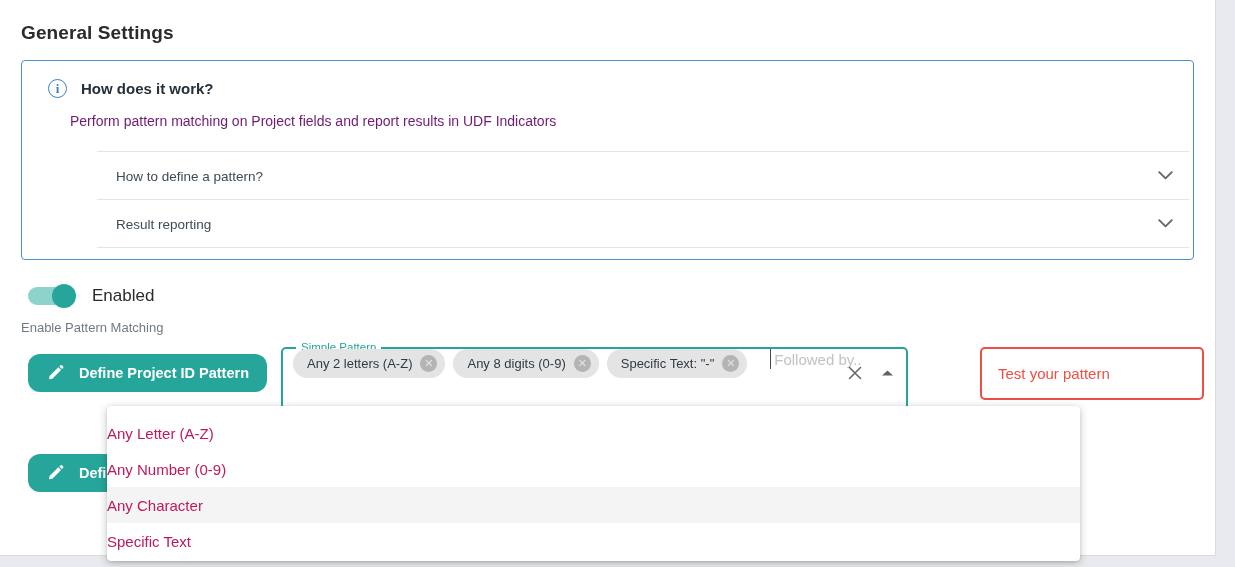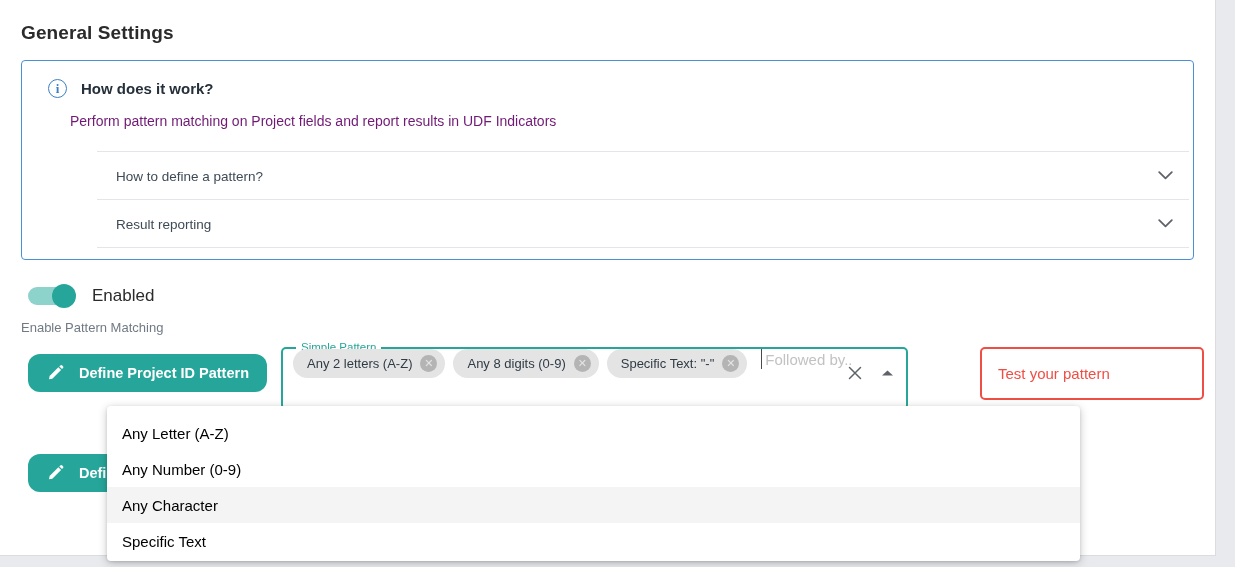--- a/index.html
+++ b/index.html
@@ -204,21 +204,21 @@
     line-height: 1;
     display: flex;
     align-items: center;
     justify-content: center;
     cursor: pointer;
     font-family: "Liberation Sans", sans-serif;
   }
   .chip-input {
     display: flex;
     align-items: center;
-    margin-left: 6px;
+    margin-left: 15px;
   }
   .caret {
     width: 1px; height: 20px;
     background: #4a4a4a;
     margin-right: 3px;
   }
   .placeholder {
     font-size: 15px;
     color: #c2c2c2;
     white-space: nowrap;
@@ -275,23 +275,22 @@
     border-radius: 4px;
     box-shadow: 0 2px 10px rgba(0,0,0,.22), 0 1px 3px rgba(0,0,0,.12);
     padding-top: 9px;
     overflow: hidden;
     z-index: 20;
   }
   .dd-item {
     height: 36px;
     display: flex;
     align-items: center;
-    padding-left: 15px;
     font-size: 15px;
-    color: #000000;
+    color: #be185d;
     cursor: pointer;
   }
   .dd-item.active { background: #f4f4f4; }
 </style>
 </head>
 <body>
 
 <div class="page">
 
   <div class="page-title">General Settings</div>

